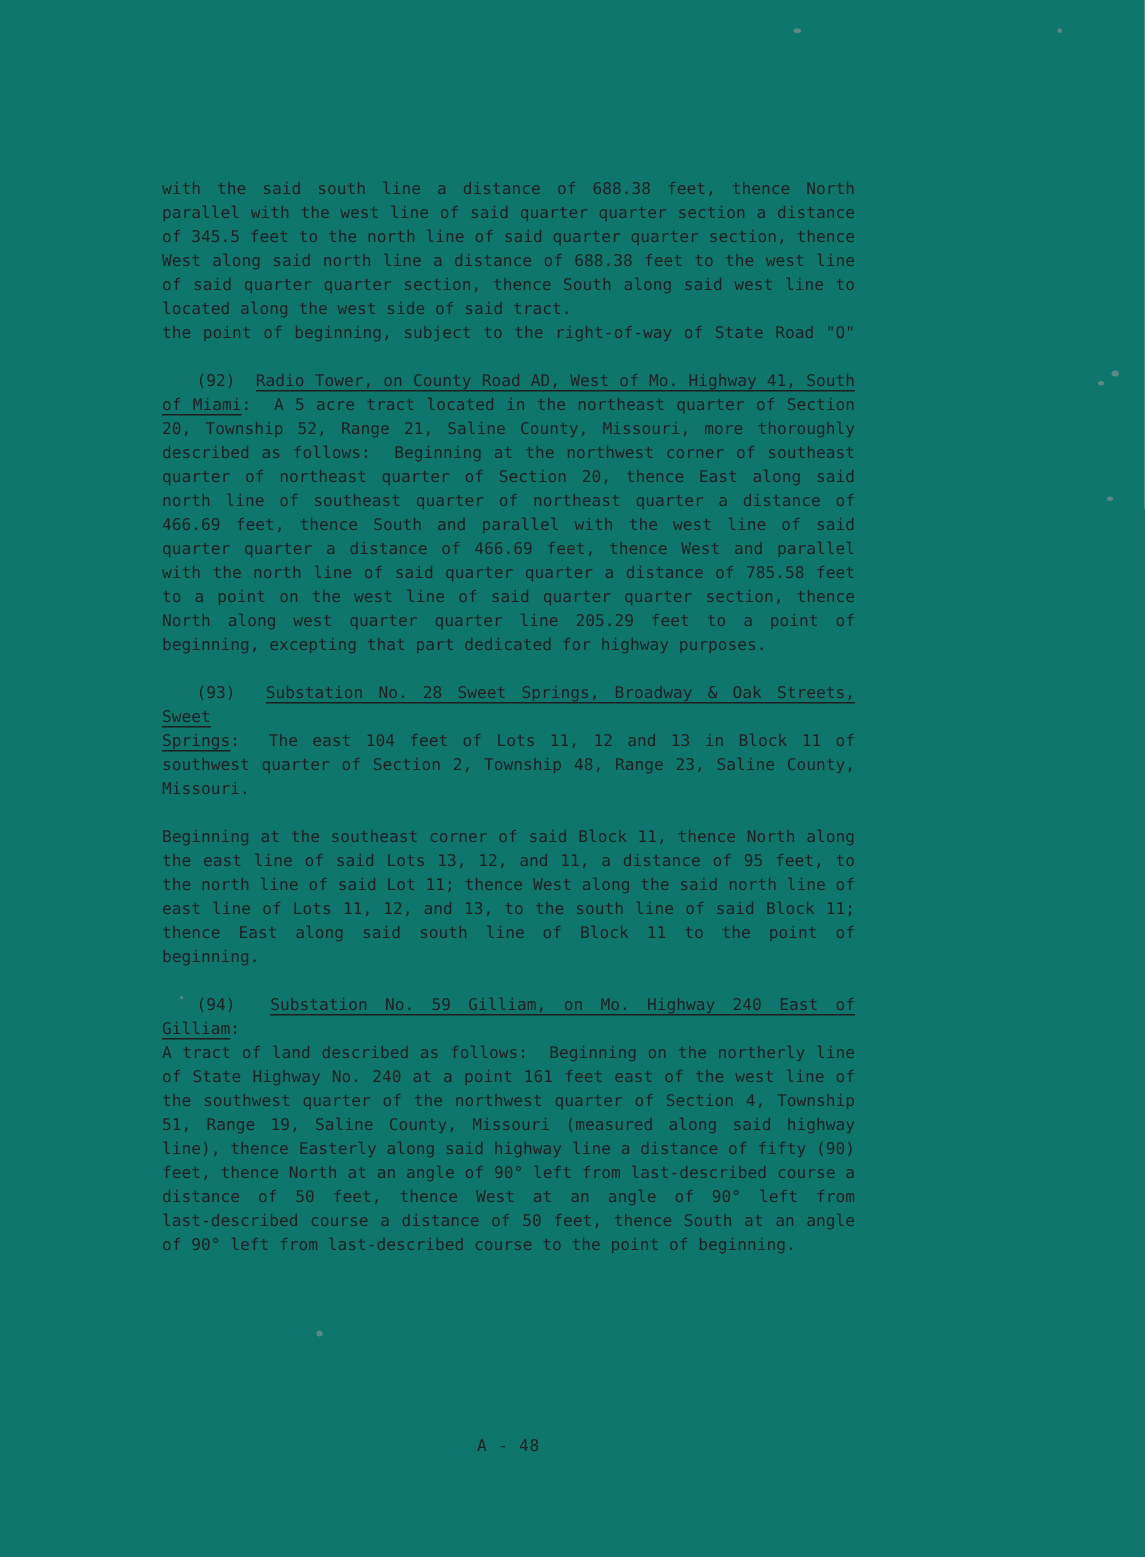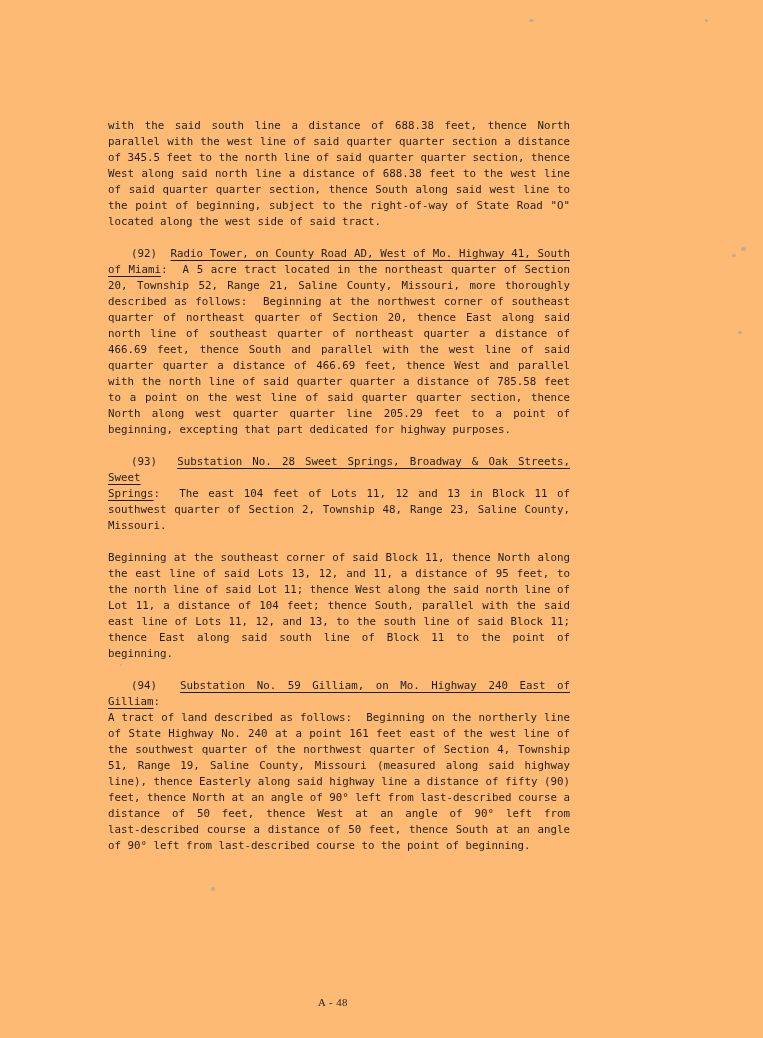--- a/index.html
+++ b/index.html
@@ -4,21 +4,21 @@
 <style>
   html, body { margin: 0; padding: 0; }
   body {
     width: 763px; height: 1038px;
     background: #fdfdfc;
     font-family: "DejaVu Sans Mono", "Liberation Mono", monospace;
   }
   .page {
     position: relative;
     width: 763px; height: 1038px;
-    background: #fdba74;
+    background: #0f766e;
     color: #1f1f1f;
     font-size: 10.8px;
     line-height: 16px;
     overflow: hidden;
   }
   .content {
     position: absolute;
     left: 108px; top: 118px;
     width: 462px;
   }
@@ -32,46 +32,45 @@
     text-align-last: left;
   }
   .line.ind { text-indent: 23px; }
   .u {
     text-decoration: underline;
     text-decoration-thickness: 1px;
     text-underline-offset: 2.5px;
   }
   .footer {
     position: absolute;
-    left: 318px; top: 994px;
+    left: 318px; top: 956px;
     font-size: 10.8px;
     line-height: 16px;
     letter-spacing: 0.5px;
-    font-family: Liberation Serif, serif;
   }
   .speck {
     position: absolute;
     background: #9a9a9a;
     opacity: 0.55;
     border-radius: 50%;
   }
 </style>
 </head>
 <body>
 
 <div class="page">
   <div class="content">
       <div class="para">
         <div class="line"><span>with the said south line a distance of 688.38 feet, thence North</span></div>
         <div class="line"><span>parallel with the west line of said quarter quarter section a distance</span></div>
         <div class="line"><span>of 345.5 feet to the north line of said quarter quarter section, thence</span></div>
         <div class="line"><span>West along said north line a distance of 688.38 feet to the west line</span></div>
         <div class="line"><span>of said quarter quarter section, thence South along said west line to</span></div>
+        <div class="line nojust"><span>located along the west side of said tract.</span></div>
         <div class="line"><span>the point of beginning, subject to the right-of-way of State Road "O"</span></div>
-        <div class="line nojust"><span>located along the west side of said tract.</span></div>
       </div>
       <div class="para">
         <div class="line ind"><span>(92)&nbsp; </span><span class="u">Radio Tower, on County Road AD, West of Mo. Highway 41, South</span></div>
         <div class="line"><span class="u">of Miami</span><span>:&nbsp; A 5 acre tract located in the northeast quarter of Section</span></div>
         <div class="line"><span>20, Township 52, Range 21, Saline County, Missouri, more thoroughly</span></div>
         <div class="line"><span>described as follows:&nbsp; Beginning at the northwest corner of southeast</span></div>
         <div class="line"><span>quarter of northeast quarter of Section 20, thence East along said</span></div>
         <div class="line"><span>north line of southeast quarter of northeast quarter a distance of</span></div>
         <div class="line"><span>466.69 feet, thence South and parallel with the west line of said</span></div>
         <div class="line"><span>quarter quarter a distance of 466.69 feet, thence West and parallel</span></div>
@@ -83,21 +82,20 @@
       <div class="para">
         <div class="line ind"><span>(93)&nbsp; </span><span class="u">Substation No. 28 Sweet Springs, Broadway &amp; Oak Streets, Sweet</span></div>
         <div class="line"><span class="u">Springs</span><span>:&nbsp; The east 104 feet of Lots 11, 12 and 13 in Block 11 of</span></div>
         <div class="line"><span>southwest quarter of Section 2, Township 48, Range 23, Saline County,</span></div>
         <div class="line nojust"><span>Missouri.</span></div>
       </div>
       <div class="para">
         <div class="line"><span>Beginning at the southeast corner of said Block 11, thence North along</span></div>
         <div class="line"><span>the east line of said Lots 13, 12, and 11, a distance of 95 feet, to</span></div>
         <div class="line"><span>the north line of said Lot 11; thence West along the said north line of</span></div>
-        <div class="line"><span>Lot 11, a distance of 104 feet; thence South, parallel with the said</span></div>
         <div class="line"><span>east line of Lots 11, 12, and 13, to the south line of said Block 11;</span></div>
         <div class="line"><span>thence East along said south line of Block 11 to the point of</span></div>
         <div class="line nojust"><span>beginning.</span></div>
       </div>
       <div class="para">
         <div class="line ind"><span>(94)&nbsp; </span><span class="u">Substation No. 59 Gilliam, on Mo. Highway 240 East of Gilliam</span><span>:</span></div>
         <div class="line"><span>A tract of land described as follows:&nbsp; Beginning on the northerly line</span></div>
         <div class="line"><span>of State Highway No. 240 at a point 161 feet east of the west line of</span></div>
         <div class="line"><span>the southwest quarter of the northwest quarter of Section 4, Township</span></div>
         <div class="line"><span>51, Range 19, Saline County, Missouri (measured along said highway</span></div>

